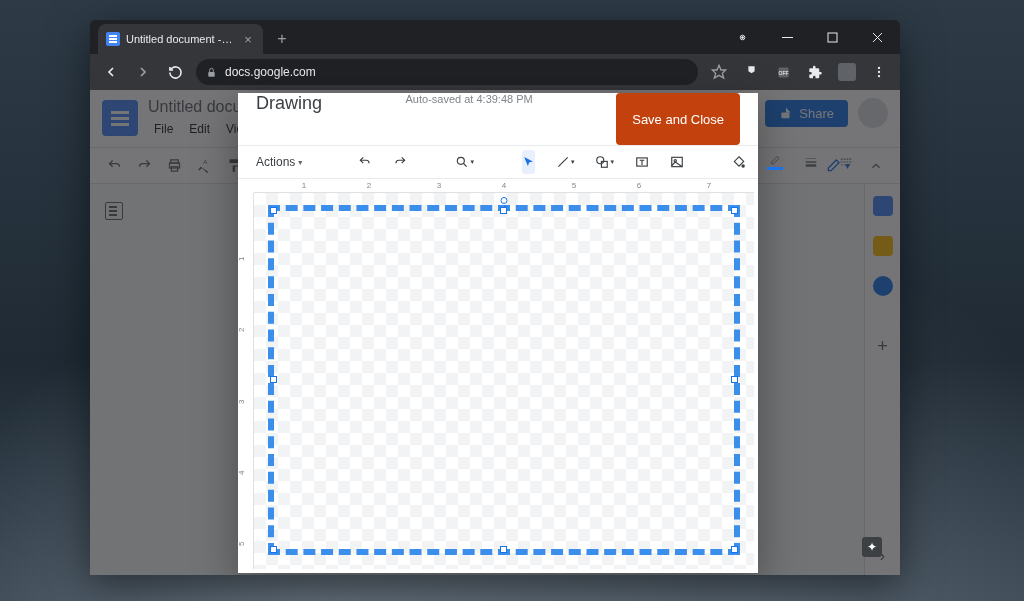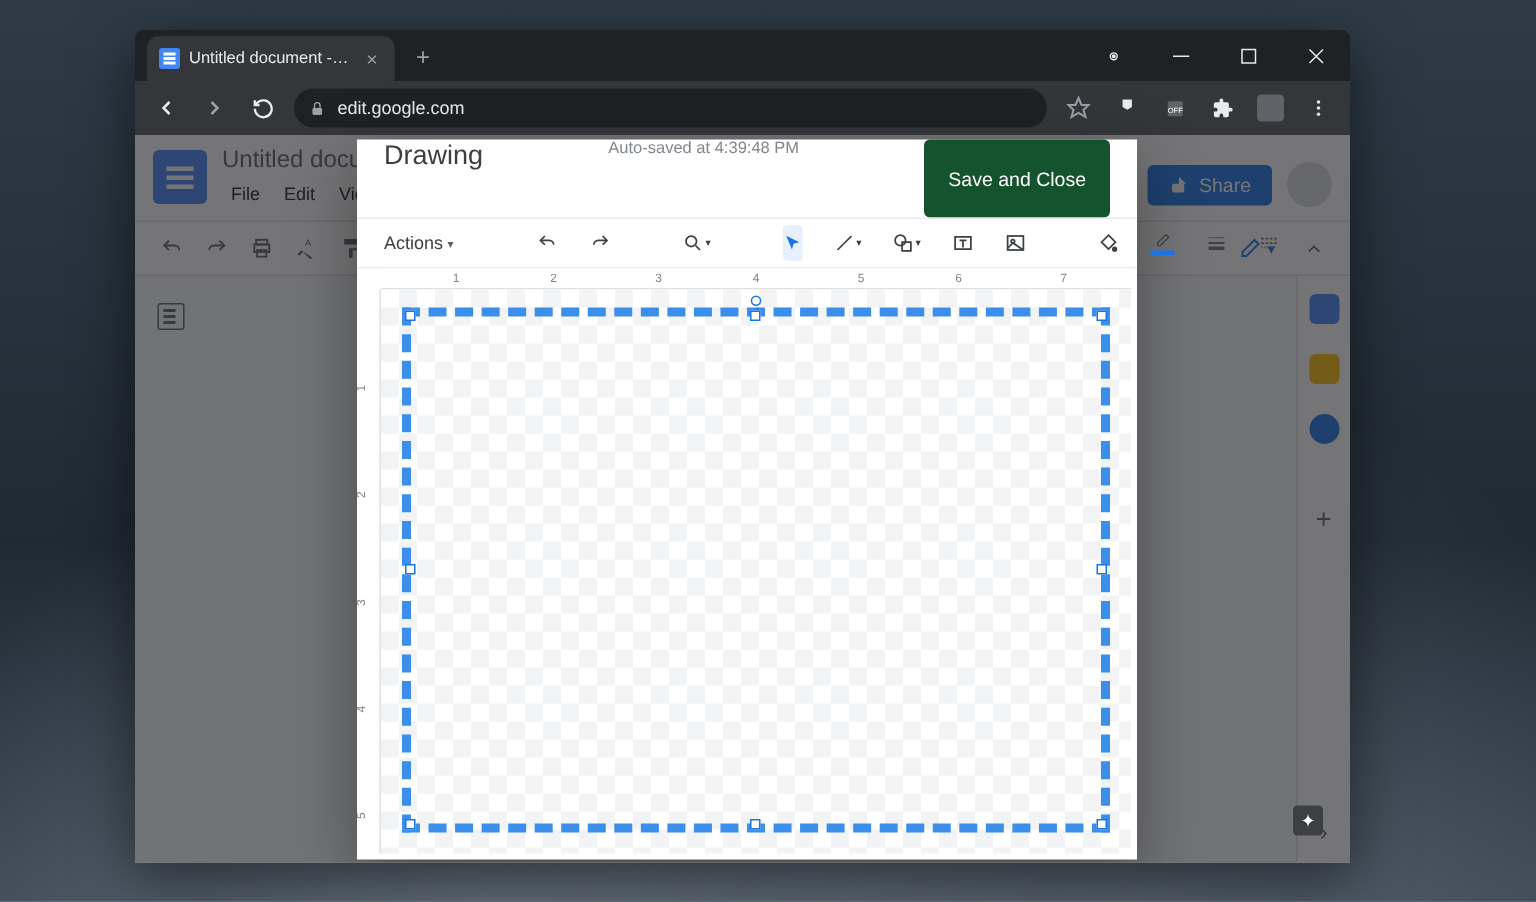--- a/index.html
+++ b/index.html
@@ -88,21 +88,21 @@
   }
   .docs-logo {
     width:36px; height:36px; background:#4285f4; border-radius:4px;
     display:flex; align-items:center; justify-content:center; margin-top:4px;
   }
   .docs-logo::after{content:"";width:18px;height:3px;background:#fff;box-shadow:0 6px 0 #fff,0 -6px 0 #fff;}
   .docs-title-area{flex:1;}
   .docs-title{font-size:16px;color:#5f6368;padding:2px 0;}
   .docs-menus{display:flex;gap:4px;font-size:12px;color:#202124;padding-top:2px;}
   .docs-menus span{padding:2px 6px;cursor:pointer;}
-  .docs-right{display:flex;align-items:center;gap:10px;margin-top:12px;}
+  .docs-right{display:flex;align-items:center;gap:10px;margin-top:2px;}
   .share-btn{
     background:#1a73e8;color:#fff;border:none;padding:6px 14px;border-radius:4px;
     font-size:13px;display:flex;align-items:center;gap:6px;cursor:pointer;
   }
   .avatar{width:30px;height:30px;background:#dadce0;border-radius:50%;}
 
   .docs-toolbar{
     height:36px;border-bottom:1px solid #e0e0e0;display:flex;align-items:center;
     padding:0 12px;gap:6px;color:#5f6368;font-size:12px;
   }
@@ -141,21 +141,21 @@
     position:absolute;left:148px;top:3px;width:520px;height:480px;
     background:#fff;box-shadow:0 12px 40px rgba(0,0,0,0.35);
     display:flex;flex-direction:column;
   }
   .draw-header{
     height:52px;display:flex;padding:0 18px;gap:16px;
   }
   .draw-title{font-size:18px;color:#3c4043;}
   .draw-status{flex:1;text-align:center;font-size:11px;color:#80868b;}
   .draw-save{
-    background:#14532d;color:#fff;border:none;padding:8px 16px;
+    background:#c2410c;color:#fff;border:none;padding:8px 16px;
     border-radius:4px;font-size:13px;font-weight:500;cursor:pointer;
   }
 
   .draw-toolbar{
     height:34px;border-top:1px solid #e8eaed;border-bottom:1px solid #e8eaed;
     display:flex;align-items:center;padding:0 10px;gap:21px;
   }
   .dt-actions{
     font-size:12px;color:#3c4043;padding:4px 8px;cursor:pointer;display:flex;align-items:center;gap:3px;
   }
@@ -275,21 +275,21 @@
           <path d="M3 3v5h5"></path>
         </svg>
     </div>
     <div class="omnibox">
       <span class="lock">
         <svg width="11" height="11" viewBox="0 0 24 24" fill="#9aa0a6">
             <rect x="5" y="11" width="14" height="10" rx="2"></rect>
             <path d="M8 11V7a4 4 0 018 0v4" fill="none" stroke="#9aa0a6" stroke-width="2"></path>
           </svg>
       </span>
-      <span class="url-text">edit.google.com</span>
+      <span class="url-text">docs.google.com</span>
     </div>
     <div class="nav-btn">
       <svg width="16" height="16" viewBox="0 0 24 24" fill="none" stroke="#9aa0a6" stroke-width="2">
           <polygon points="12 2 15 9 22 9 17 14 19 21 12 17 5 21 7 14 2 9 9 9"></polygon>
         </svg>
     </div>
     <div class="ext-row">
       <div class="nav-btn">
           <svg width="15" height="15" viewBox="0 0 24 24" fill="#e8eaed">
             <path d="M7 2v8l5 3 5-3V2z"></path>

